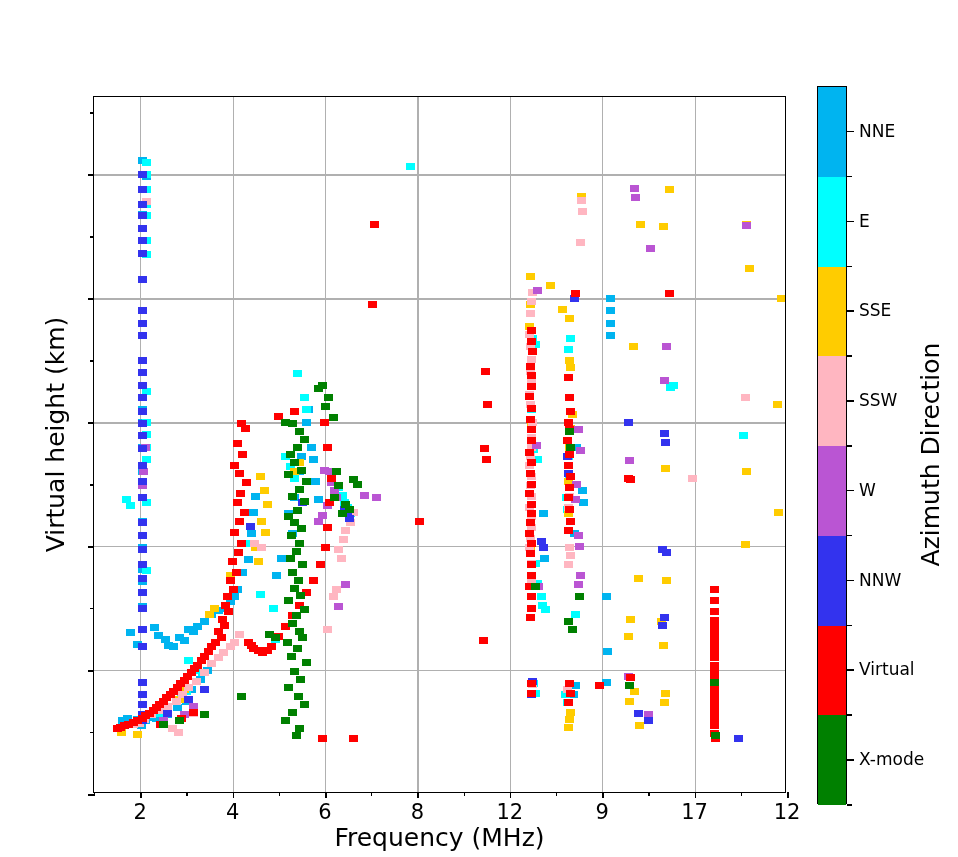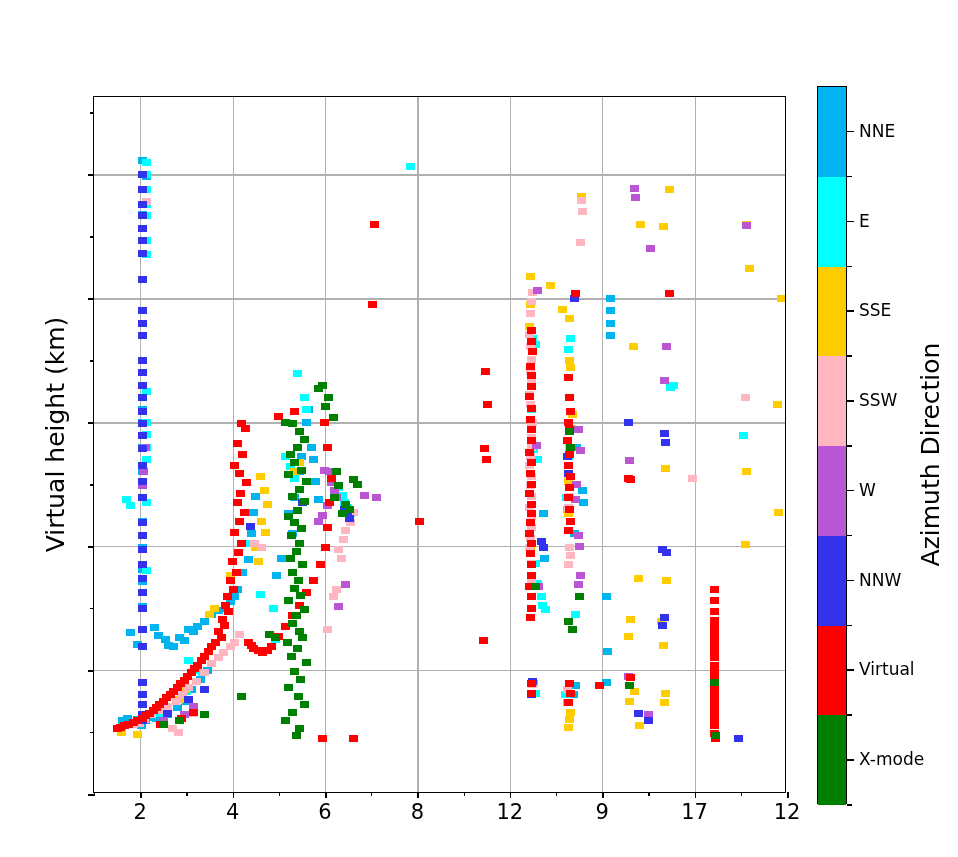--- a/index.html
+++ b/index.html
@@ -725,20 +725,21 @@
         <div class="ytick" style="top: 77.4444px;"></div>
         <div class="ytickmin" style="top: 635.044px;"></div>
         <div class="ytickmin" style="top: 511.133px;"></div>
         <div class="ytickmin" style="top: 387.222px;"></div>
         <div class="ytickmin" style="top: 263.311px;"></div>
         <div class="ytickmin" style="top: 139.4px;"></div>
         <div class="ytickmin" style="top: 15.4889px;"></div>
       </div>
   </div>
 
+  <div id="xaxis-title">Frequency (MHz)</div>
   <div id="yaxis-title">Virtual height (km)</div>
 
   <div id="cbar">
       <div class="cseg" style="top: 0px; height: 89.75px; background: rgb(0, 180, 240);"></div>
       <div class="cseg" style="top: 89.75px; height: 89.75px; background: rgb(0, 255, 255);"></div>
       <div class="cseg" style="top: 179.5px; height: 89.75px; background: rgb(255, 204, 0);"></div>
       <div class="cseg" style="top: 269.25px; height: 89.75px; background: rgb(255, 182, 193);"></div>
       <div class="cseg" style="top: 359px; height: 89.75px; background: rgb(186, 85, 211);"></div>
       <div class="cseg" style="top: 448.75px; height: 89.75px; background: rgb(51, 51, 238);"></div>
       <div class="cseg" style="top: 538.5px; height: 89.75px; background: rgb(255, 0, 0);"></div>

